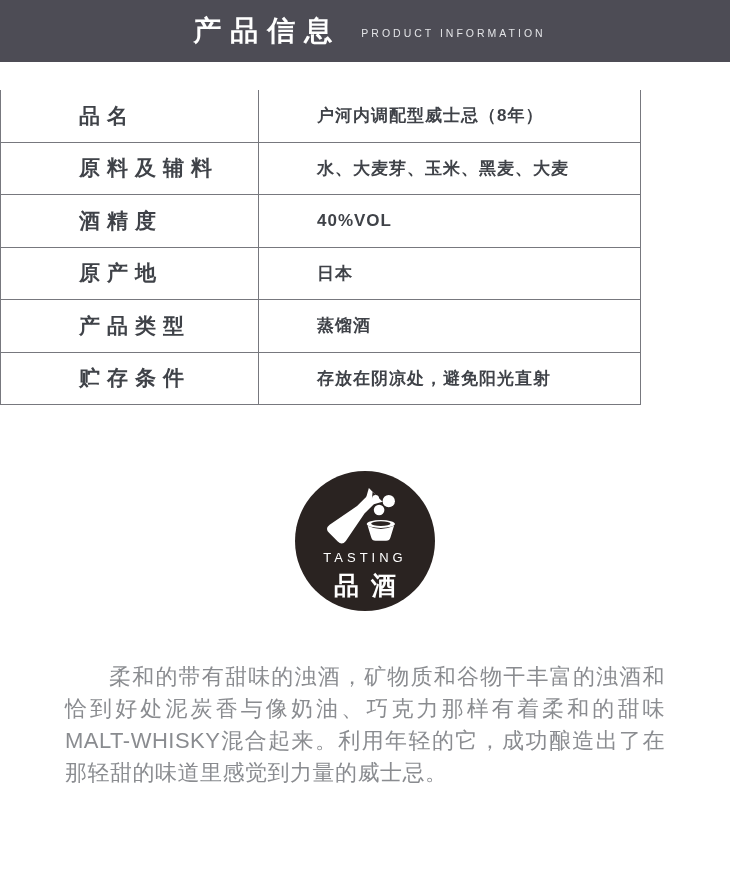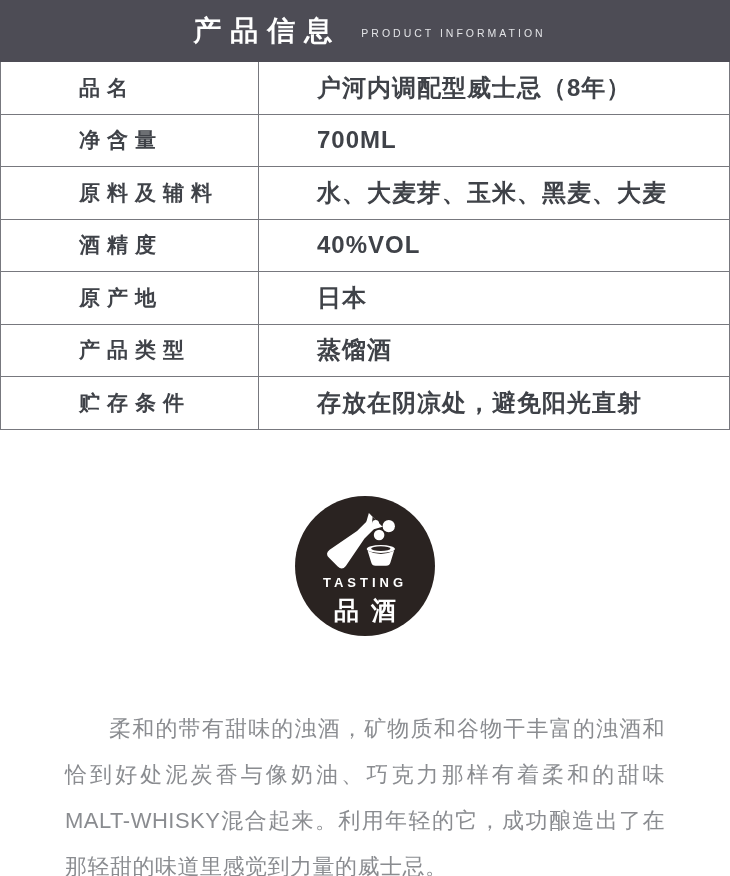--- a/index.html
+++ b/index.html
@@ -27,84 +27,81 @@
     color:var(--white);font-size:28px;font-weight:bold;
     letter-spacing:9px;margin-left:9px;line-height:1.1;
   }
   .band .subtitle{
     color:#e3e4e7;font-size:10.5px;font-weight:400;
     letter-spacing:3px;margin-left:20px;margin-top:3px;
   }
 
   
   .spec-table{
-    width:730px;
+    width:641px;
     border-left:1px solid var(--border_color);
     border-right:1px solid var(--border_color);
+    margin-top:28px;
   }
   .spec-row{
     display:flex;height:52.5px;
     border-bottom:1px solid var(--border_color);
   }
   .cell{display:flex;align-items:center;color:var(--table_text);}
   .cell.label{
     width:258px;flex:0 0 258px;
     border-right:1px solid var(--border_color);
     padding-left:78px;
     font-size:21px;font-weight:600;letter-spacing:7px;
   }
   .cell.value{
     flex:1;padding-left:58px;padding-right:20px;
-    font-size:24px;font-weight:600;letter-spacing:1px;
+    font-size:17px;font-weight:600;letter-spacing:1px;
   }
 
   
   .badge{
     width:140px;height:140px;border-radius:50%;
     background:var(--badge_bg);
     margin:66px auto 0 auto;
     display:flex;flex-direction:column;align-items:center;
   }
   .badge svg{margin-top:14px;display:block;}
   .badge-en{
-    color:var(--white);font-size:13px;font-weight:700;
+    color:var(--white);font-size:13px;font-weight:400;
     letter-spacing:4px;margin-left:0;margin-top:1px;
   }
   .badge-zh{
     color:var(--white);font-size:25px;font-weight:bold;
     letter-spacing:12px;margin-left:12px;margin-top:4px;
   }
 
   
   .desc{
-    width:600px;margin:70px auto 0 auto;
-    font-size:22px;line-height:46px;
+    width:600px;margin:50px auto 0 auto;
+    font-size:22px;line-height:32px;
     color:var(--paragraph_text);
     text-align:justify;text-indent:2em;
     letter-spacing:0.5px;
   }
 </style>
 </head>
 <body>
 
 <div class="page">
 
   <header class="band">
     <div class="title">产品信息</div>
     <div class="subtitle">PRODUCT INFORMATION</div>
   </header>
 
   <div class="spec-table">
     <div class="spec-row">
       <div class="cell label">品名</div>
       <div class="cell value">户河内调配型威士忌（8年）</div>
-    </div>
-    <div class="spec-row">
-      <div class="cell label">净含量</div>
-      <div class="cell value">700ML</div>
     </div>
     <div class="spec-row">
       <div class="cell label">原料及辅料</div>
       <div class="cell value">水、大麦芽、玉米、黑麦、大麦</div>
     </div>
     <div class="spec-row">
       <div class="cell label">酒精度</div>
       <div class="cell value">40%VOL</div>
     </div>
     <div class="spec-row">

